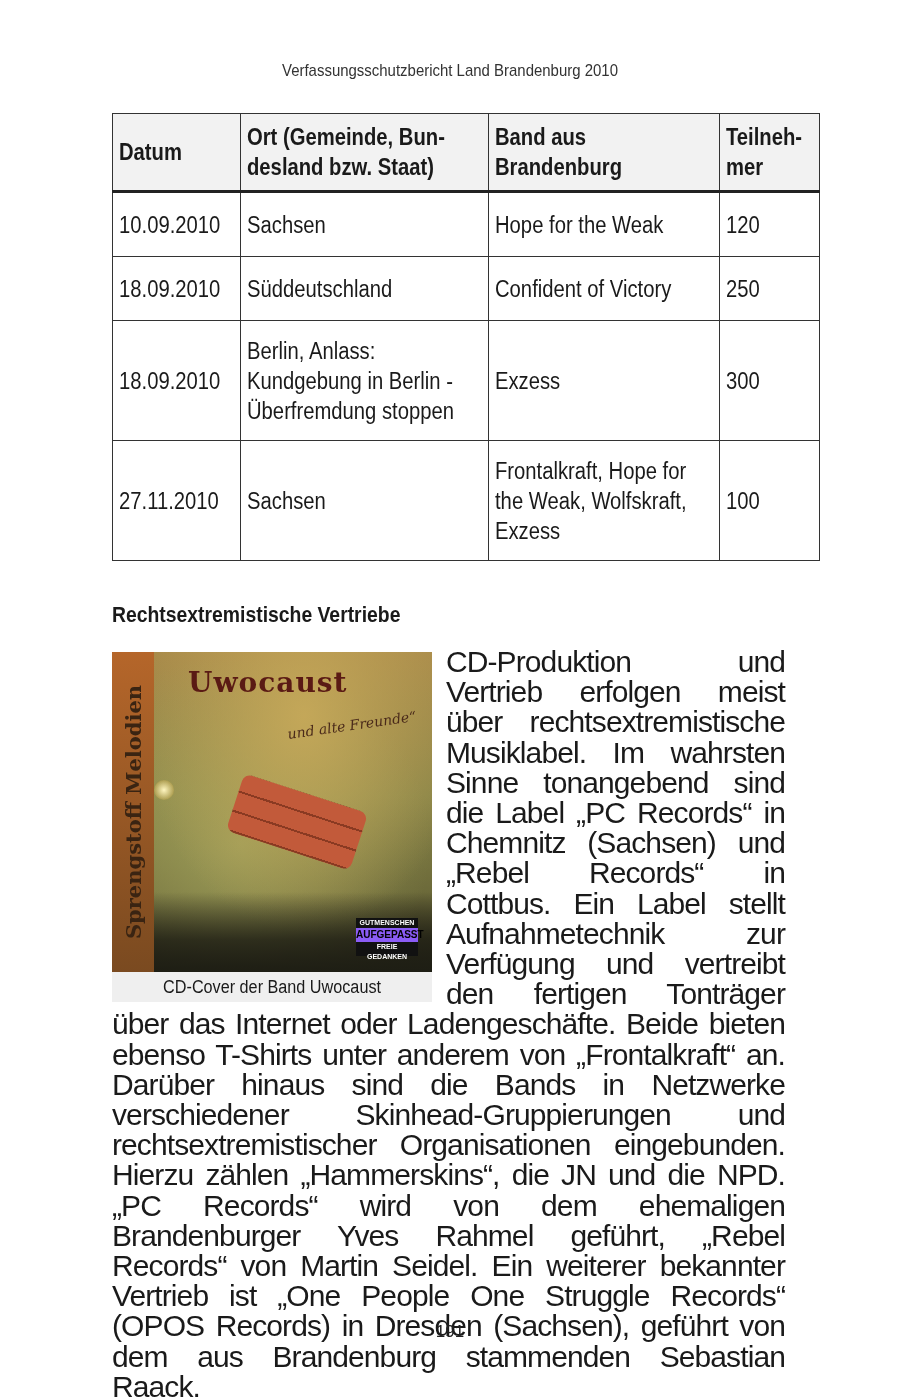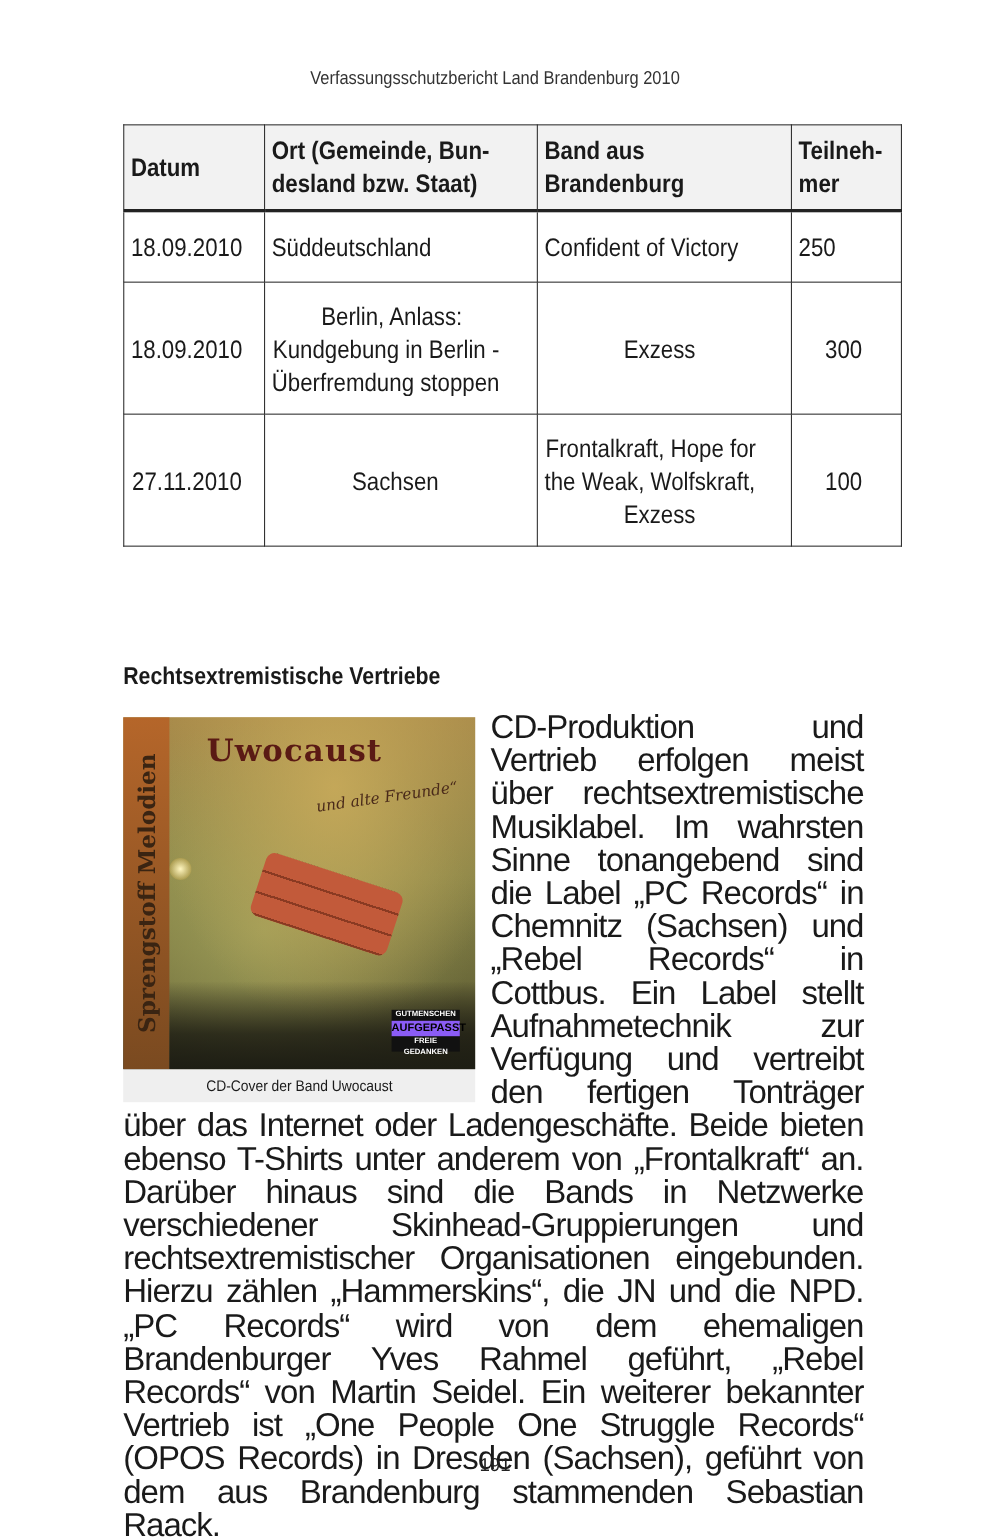--- a/index.html
+++ b/index.html
@@ -2,39 +2,39 @@
 <html><head>
 <meta charset="utf-8">
 <style>
   html, body { margin: 0; padding: 0; background: #ffffff; }
   body { width: 900px; height: 1399px; position: relative; font-family: "Liberation Sans", sans-serif; color: #1a1a1a; }
   .running-header { position: absolute; top: 61px; left: 0; width: 900px; text-align: center; font-size: 17px; color: #333; transform: scaleX(0.88); transform-origin: 450px 0; }
   table.events { position: absolute; top: 113px; left: 112px; width: 673px; border-collapse: collapse; font-size: 23px; padding-left: 10px; }
   table.events th, table.events td { border: 1.5px solid #333; text-align: left; vertical-align: middle; padding: 0 6px; line-height: 30px; }
   table.events th { background: #f2f2f2; font-weight: bold; height: 76px; border-bottom: 3px solid #222; }
   table.events td { height: 63px; }
-  table.events tr.tall td { height: 119px; text-align: center; }
+  table.events tr.tall td { height: 119px; }
   .cond { display: inline-block; transform: scaleX(0.88); transform-origin: 0 50%; white-space: nowrap; }
   .section-title { position: absolute; top: 602px; left: 112px; font-size: 22px; font-weight: bold; transform: scaleX(0.88); transform-origin: 0 0; white-space: nowrap; }
   .figure { position: absolute; top: 652px; left: 112px; width: 320px; }
   .cover { width: 320px; height: 320px; position: relative; overflow: hidden;
     background:
       radial-gradient(ellipse at 60% 20%, rgba(200,170,90,0.9), rgba(120,100,50,0) 60%),
       radial-gradient(ellipse at 40% 60%, rgba(160,160,90,0.9), rgba(80,80,40,0) 70%),
       linear-gradient(180deg, #a88a4a 0%, #8a8548 45%, #6c6a3a 75%, #2e2a1a 100%); }
   .cover .spine { position: absolute; left: 0; top: 0; width: 42px; height: 320px; background: linear-gradient(180deg, #b5662a, #7a4a20); }
   .cover .spine-text { position: absolute; left: 21px; top: 160px; transform: translate(-50%,-50%) rotate(-90deg); white-space: nowrap; font-family: "DejaVu Serif", serif; font-weight: bold; font-size: 21px; color: #3a2412; }
   .cover .title { position: absolute; left: 76px; top: 14px; font-family: "DejaVu Serif", serif; font-weight: bold; font-size: 28px; color: #5a1a14; letter-spacing: 1px; }
   .cover .subtitle { position: absolute; left: 175px; top: 65px; font-family: "DejaVu Serif", serif; font-style: italic; font-size: 14px; color: #4a2a1a; transform: rotate(-8deg); }
   .cover .dynamite { position: absolute; left: 120px; top: 140px; width: 130px; height: 60px; background: repeating-linear-gradient(180deg, #c25a3a 0 18px, #8a3a22 18px 20px); border-radius: 8px; transform: rotate(18deg); }
   .cover .spark { position: absolute; left: 42px; top: 128px; width: 20px; height: 20px; border-radius: 50%; background: radial-gradient(circle, #fff6c0, rgba(255,200,80,0.2) 70%, transparent); }
   .cover .soldiers { position: absolute; left: 42px; bottom: 0; width: 278px; height: 80px; background: linear-gradient(180deg, rgba(30,30,20,0) 0%, rgba(30,30,20,0.8) 60%, #1e1e14 100%); }
   .cover .label { position: absolute; right: 14px; bottom: 16px; width: 62px; height: 38px; background: #111; color: #fff; text-align: center; font-size: 7px; line-height: 10px; font-weight: bold; }
   .cover .label .big { background: #8b5cf6; color: #000; font-size: 10px; line-height: 14px; }
-  .caption { width: 320px; background: #efefef; text-align: center; font-size: 14px; line-height: 30px; height: 30px; }
+  .caption { width: 320px; background: #efefef; text-align: center; font-size: 18px; line-height: 30px; height: 30px; }
   .caption span { display: inline-block; transform: scaleX(0.9); white-space: nowrap; }
   .body-text { position: absolute; left: 112px; top: 647px; width: 673px; font-size: 30px; line-height: 30.2px; text-align: justify; }
   .body-text .float-spacer { float: left; width: 334px; height: 356px; }
   .body-text p { margin: 0; letter-spacing: -0.9px; word-spacing: 1px; }
   .page-number { position: absolute; top: 1322px; left: 0; width: 900px; text-align: center; font-size: 17px; color: #222; }
 </style>
 </head>
 <body>
 
 <div class="running-header">Verfassungsschutzbericht Land Brandenburg 2010</div>
@@ -48,20 +48,26 @@
   </colgroup>
   <thead>
     <tr>
       <th><span class="cond">Datum</span></th>
       <th><span class="cond">Ort (Gemeinde, Bun-</span><br><span class="cond">desland bzw. Staat)</span></th>
       <th><span class="cond">Band aus</span><br><span class="cond">Brandenburg</span></th>
       <th><span class="cond">Teilneh-</span><br><span class="cond">mer</span></th>
     </tr>
   </thead>
   <tbody>
+    <tr>
+      <td><span class="cond">10.09.2010</span></td>
+      <td><span class="cond">Sachsen</span></td>
+      <td><span class="cond">Hope for the Weak</span></td>
+      <td><span class="cond">120</span></td>
+    </tr>
     <tr>
       <td><span class="cond">18.09.2010</span></td>
       <td><span class="cond">Süddeutschland</span></td>
       <td><span class="cond">Confident of Victory</span></td>
       <td><span class="cond">250</span></td>
     </tr>
     <tr class="tall">
       <td><span class="cond">18.09.2010</span></td>
       <td><span class="cond">Berlin, Anlass:</span><br><span class="cond">Kundgebung in Berlin -</span><br><span class="cond">Überfremdung stoppen</span></td>
       <td><span class="cond">Exzess</span></td>

